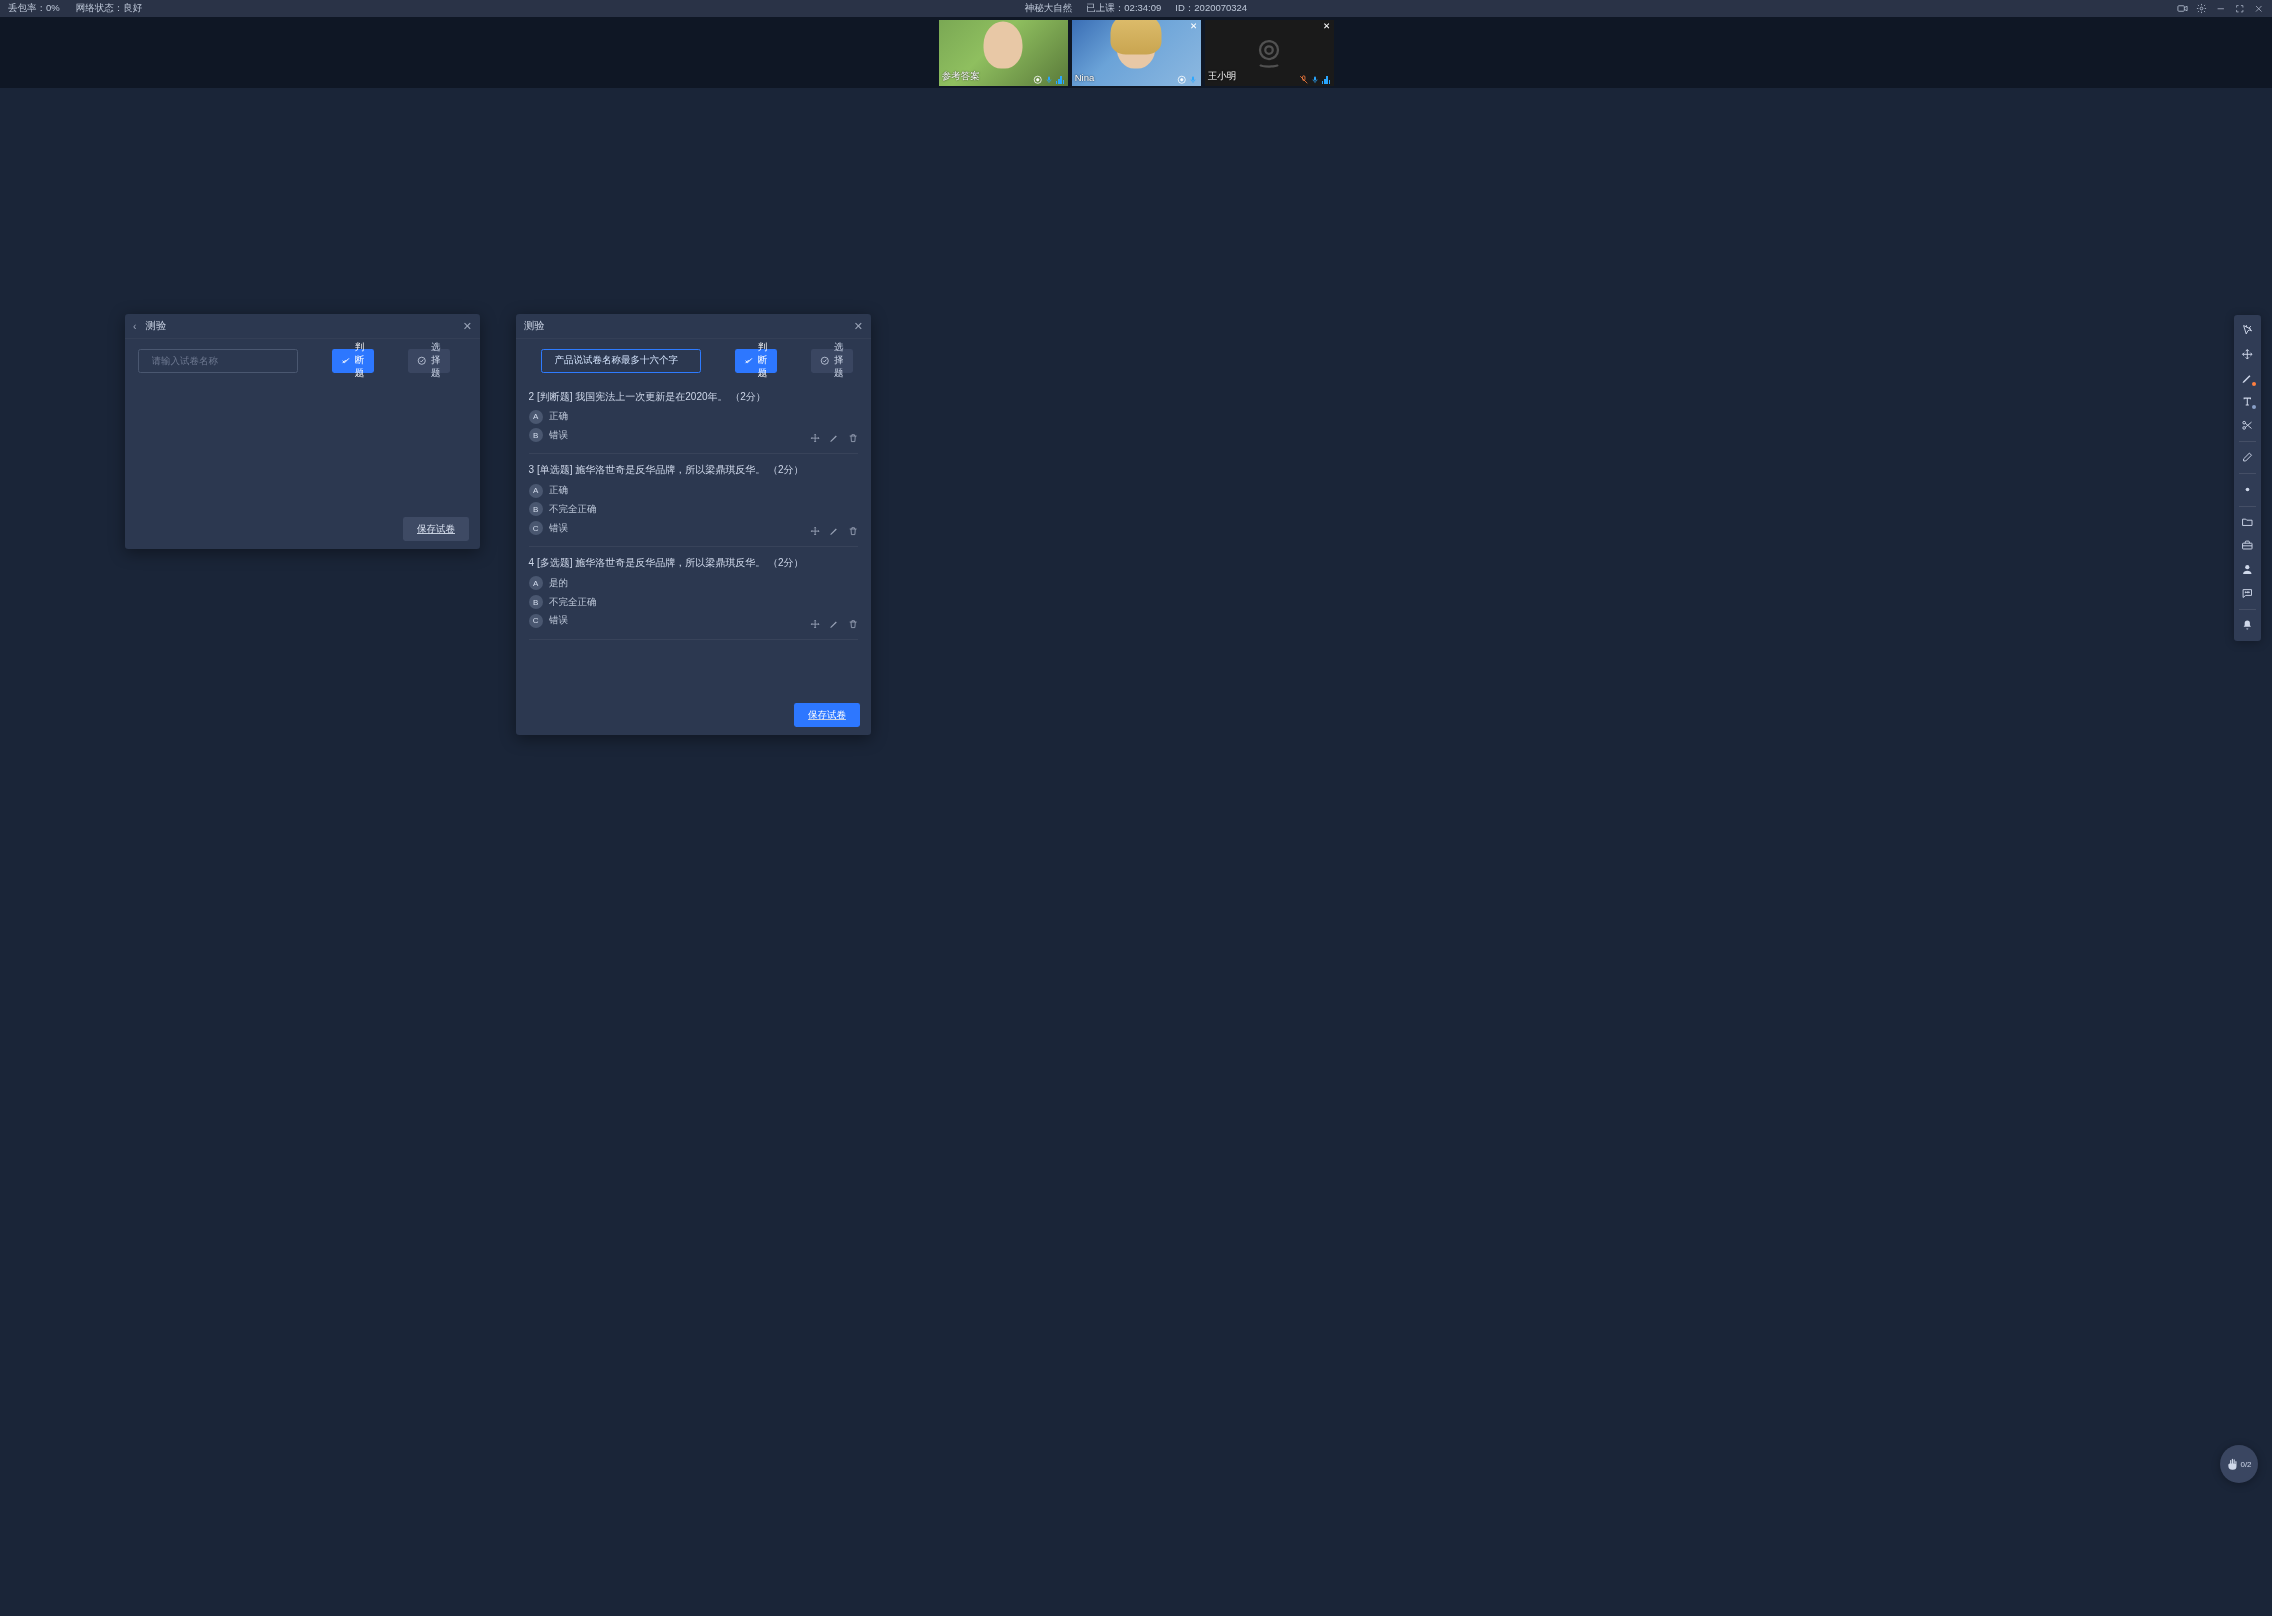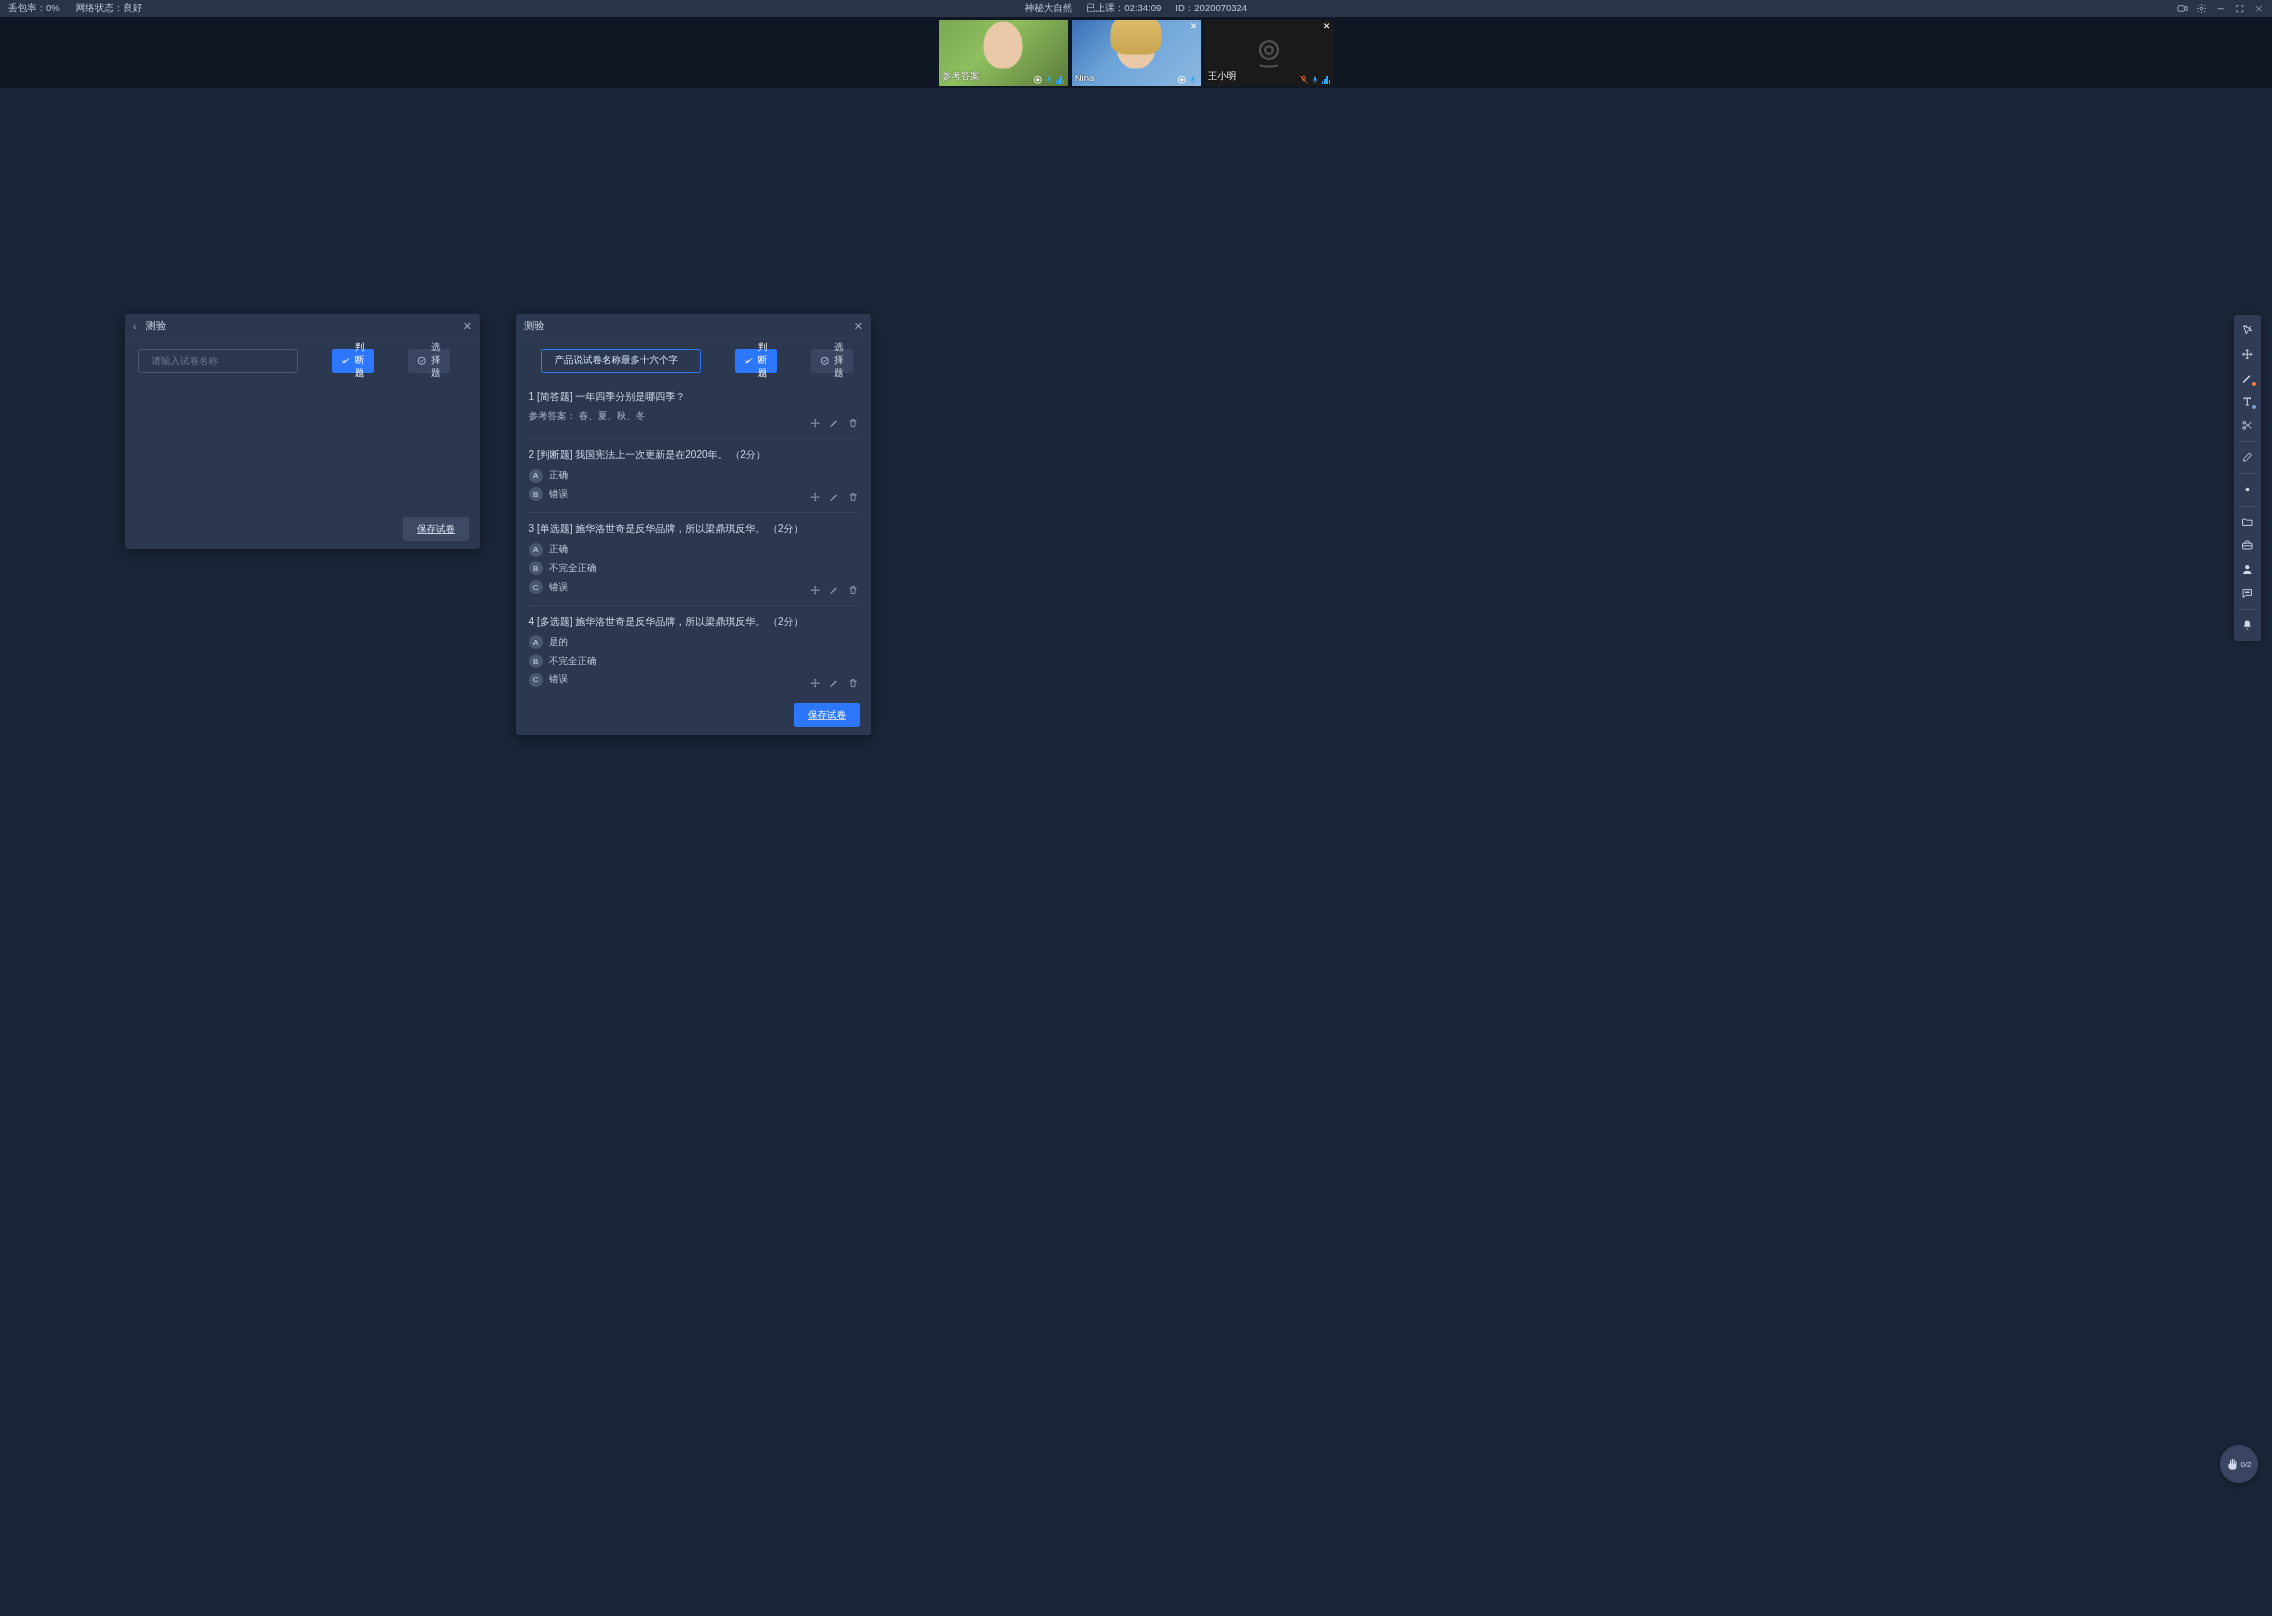--- a/index.html
+++ b/index.html
@@ -268,41 +268,20 @@
                 <rect x="4" y="4" width="16" height="16" rx="1"></rect>
                 <line x1="8" y1="9" x2="16" y2="9"></line>
                 <line x1="8" y1="13" x2="16" y2="13"></line>
               </svg>
             </span>
             <span>简答题</span>
           </button>
       </div>
       <div class="q-list" id="q-list">
           <div class="q-item">
-            <div class="q-title">1 [简答题] 一年四季分别是哪四季？</div>
-            <div class="q-ref">参考答案： 春、夏、秋、冬</div>
-            <div class="q-actions">
-              <span>
-                <svg width="10.3" height="10.3" viewBox="0 0 24 24" fill="none" stroke="currentColor" stroke-width="2">
-                  <path d="M12 3v18M3 12h18M12 3l-2 2M12 3l2 2M12 21l-2-2M12 21l2-2M3 12l2-2M3 12l2 2M21 12l-2-2M21 12l-2 2"></path>
-                </svg>
-              </span>
-              <span>
-                <svg width="10.3" height="10.3" viewBox="0 0 24 24" fill="currentColor">
-                  <path d="M3 21l3-1 12-12-2-2L4 18l-1 3z"></path>
-                </svg>
-              </span>
-              <span>
-                <svg width="10.3" height="10.3" viewBox="0 0 24 24" fill="none" stroke="currentColor" stroke-width="2">
-                  <path d="M4 7h16M9 7V4h6v3M7 7l1 13h8l1-13"></path>
-                </svg>
-              </span>
-            </div>
-          </div>
-          <div class="q-item">
             <div class="q-title">2 [判断题] 我国宪法上一次更新是在2020年。 （2分）</div>
             <div class="q-opts">
               <div class="q-opt">
                 <span class="opt-letter">A</span>
                 <span>正确</span>
               </div>
               <div class="q-opt">
                 <span class="opt-letter">B</span>
                 <span>错误</span>
               </div>

